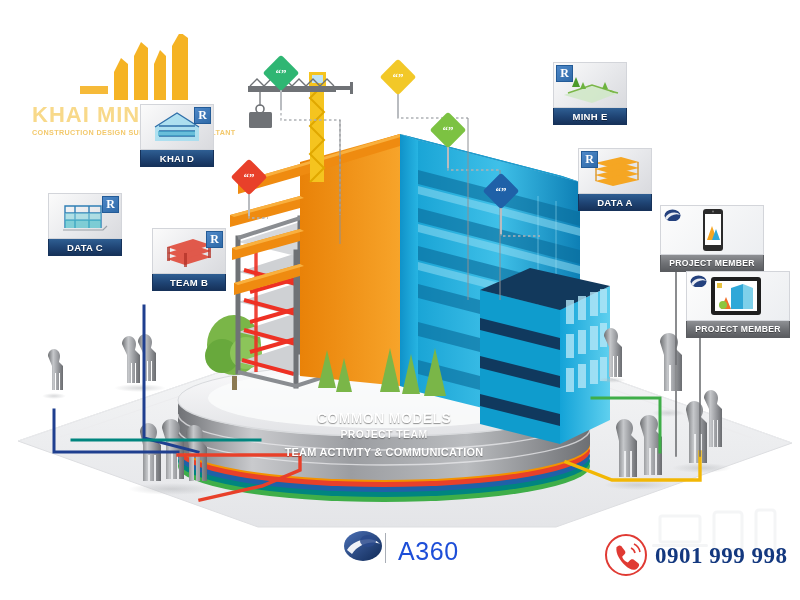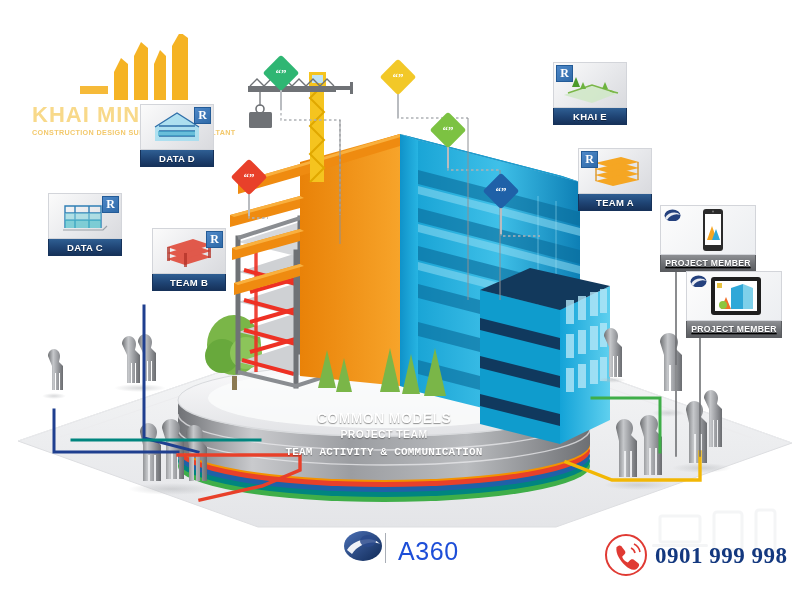--- a/index.html
+++ b/index.html
@@ -36,21 +36,21 @@
     height:17px;line-height:17px;text-align:center;
     font-size:9.5px;font-weight:700;color:#ffffff;letter-spacing:.3px;
     background:linear-gradient(180deg,#2f5f93 0%,#1f4474 55%,#16325a 100%);
     border:1px solid #16325a;border-top:none;box-sizing:border-box;
     text-shadow:0 1px 0 rgba(0,0,0,.35);
   }
   .card.pm .card-label{
     background:linear-gradient(180deg,#8e9094 0%,#6e7074 55%,#5a5c60 100%);
     border-color:#5a5c60;font-size:8.6px;
   }
-  .card.pm{width:96px;text-decoration:underline;}
+  .card.pm{width:104px;}
   .card.pm .card-thumb{height:50px;background:linear-gradient(135deg,#fdfdfd,#eceef1);}
   .revit-badge{
     position:absolute;width:17px;height:17px;
     background:linear-gradient(145deg,#4e88c8,#2f6aa8);
     border:1px solid #235b97;box-sizing:border-box;
     color:#fff;font-size:12px;font-weight:700;line-height:15px;text-align:center;
     font-family:"Liberation Serif",serif;
   }
   .a360-badge{
     position:absolute;width:17px;height:12px;
@@ -470,55 +470,55 @@
         <g stroke="#2f6fa8" stroke-width="1.3" fill="none">
           <path d="M 14 22 L 36 8 L 58 22"></path>
           <path d="M 18 26 L 54 26"></path>
             <path d="M 18 31 L 54 31"></path>
           <path d="M 18 21 L 54 21"></path>
         </g>
         <rect x="17" y="26" width="37" height="5" fill="#3aa9cc" opacity=".6"></rect>
       </svg>
       <div class="revit-badge" style="right:2px;top:2px;">R</div>
     </div>
-    <div class="card-label">DATA D</div>
+    <div class="card-label">KHAI D</div>
   </div>
 
   <div class="abs card" style="left:553px;top:62px;">
     <div class="card-thumb">
       <svg width="72" height="44">
         <path d="M 10 32 L 36 22 L 64 30 L 38 40 Z" fill="#cfe8c6" opacity=".85"></path>
         <path d="M 14 30 L 38 22 L 60 29" stroke="#7ab648" stroke-width="1.5" fill="none"></path>
         <path d="M 18 24 l 4 -10 4 10 z" fill="#4c9a2a"></path>
         <path d="M 26 26 l 3 -7 3 7 z" fill="#6db33f"></path>
         <path d="M 48 26 l 3 -7 3 7 z" fill="#6db33f"></path>
         <path d="M 56 28 L 64 30" stroke="#7ab648" stroke-width="1.6"></path>
       </svg>
       <div class="revit-badge" style="left:2px;top:2px;">R</div>
     </div>
-    <div class="card-label">KHAI E</div>
+    <div class="card-label">MINH E</div>
   </div>
 
   <div class="abs card" style="left:578px;top:148px;">
     <div class="card-thumb">
       <svg width="72" height="44">
         <g fill="#f5a623">
           <path d="M 16 14 L 42 8 L 60 13 L 34 19 Z"></path>
           <path d="M 16 20 L 42 14 L 60 19 L 34 25 Z"></path>
           <path d="M 16 26 L 42 20 L 60 25 L 34 31 Z"></path>
           <path d="M 16 32 L 42 26 L 60 31 L 34 37 Z"></path>
         </g>
         <g fill="#d98a0c" opacity=".6">
           <rect x="16" y="14" width="2" height="18"></rect>
           <rect x="58" y="13" width="2" height="18"></rect>
         </g>
       </svg>
       <div class="revit-badge" style="left:2px;top:2px;">R</div>
     </div>
-    <div class="card-label">TEAM A</div>
+    <div class="card-label">DATA A</div>
   </div>
 
   <div class="abs card pm" style="left:660px;top:205px;">
     <div class="card-thumb">
       <svg width="102" height="48">
         <rect x="42" y="3" width="20" height="42" rx="3" fill="#2b2b2b"></rect>
         <rect x="44" y="8" width="16" height="31" fill="#ffffff"></rect>
         <path d="M 46 34 l 5 -14 5 14 z" fill="#f5a623"></path>
         <path d="M 51 34 l 4 -11 4 11 z" fill="#2fa8d8"></path>
         <circle cx="52" cy="5.5" r="1" fill="#777"></circle>
@@ -570,20 +570,20 @@
     <span>“”</span>
   </div>
 
   <div class="abs mstem" style="left:500px;top:204px;width:1.6px;height:30px;"></div>
   <div class="marker" style="left:488px;top:178px;background:#1f61a8;">
     <span>“”</span>
   </div>
 
   <div class="cyl-text" style="left:284px;top:410px;width:200px;font-size:14px;letter-spacing:.4px;">COMMON MODELS</div>
   <div class="cyl-text" style="left:284px;top:428px;width:200px;font-size:10.5px;letter-spacing:.4px;">PROJECT TEAM</div>
-  <div class="cyl-text" style="left:234px;top:446px;width:300px;font-size:11px;letter-spacing:.2px;font-family:Liberation Mono, monospace;">TEAM ACTIVITY &amp; COMMUNICATION</div>
+  <div class="cyl-text" style="left:234px;top:446px;width:300px;font-size:11px;letter-spacing:.2px;">TEAM ACTIVITY &amp; COMMUNICATION</div>
 
   <div class="a360-div" style="left:385px;top:533px;height:30px;"></div>
   <div class="a360-word" style="left:398px;top:537px;">A360</div>
 
   <div class="phone-num" style="left:655px;top:543px;">0901 999 998</div>
 
 </div>
 
 </body></html>

